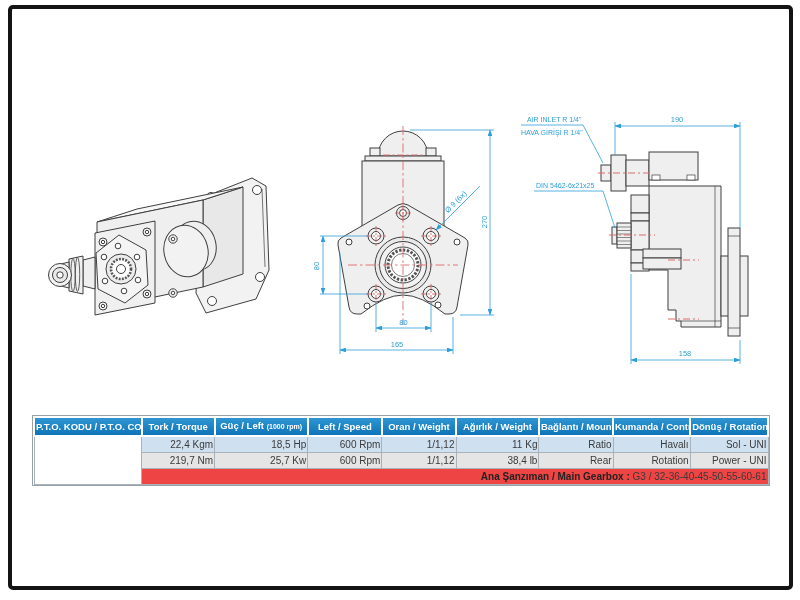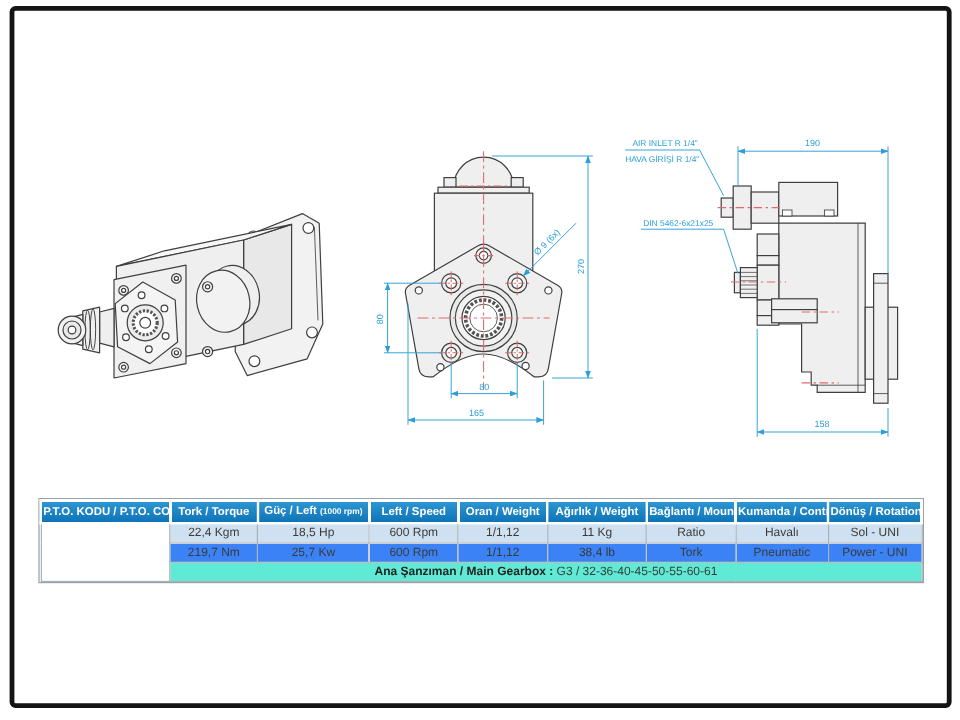--- a/index.html
+++ b/index.html
@@ -12,26 +12,26 @@
   #side-svg{left:503px;top:108px;}
   svg text{font-family:"Liberation Sans",sans-serif;}
   .dim-text{fill:#2d9fd6;font-size:7.5px;}
   .lbl-text{fill:#2d9fd6;font-size:7px;}
   
   .table-wrap{position:absolute;left:32px;top:415px;width:736px;border:1px solid #98a0a8;background:#fff;}
   table{border-collapse:collapse;width:100%;table-layout:fixed;}
   th{background:linear-gradient(#2f96d2,#0e74b8);color:#fff;font-weight:bold;font-size:9.5px;
      border:2px solid #fff;padding:3px 1px;line-height:10px;white-space:nowrap;overflow:hidden;}
   th .small{font-size:7px;font-weight:bold;}
-  td{border:1px solid #a9b2ba;font-size:10px;color:#3a3a3a;text-align:center;
+  td{border:1px solid #a9b2ba;font-size:10px;color:#3a3a3a;text-align:right;
      padding:1px;line-height:13px;white-space:nowrap;overflow:hidden;}
   .row-blue td{background:#cfe1f1;}
-  .row-white td{background:#3b82f6;}
+  .row-white td{background:#e5e5e5;}
   td.pto-cell{background:#ffffff;}
-  tr.footer-row td{background:#5eead4;font-size:10px;}
+  tr.footer-row td{background:#ef4444;font-size:10px;}
   tr.footer-row b{color:#222;}
 </style>
 </head>
 <body>
 
 <div class="page-frame"></div>
 
 <svg id="iso-svg" class="drawing" width="250" height="160" viewBox="0 0 250 160">
   <g stroke="#3f3f3f" stroke-width="1" stroke-linejoin="round">
 
@@ -263,22 +263,22 @@
         <td>Ratio</td>
         <td>Havalı</td>
         <td>Sol - UNI</td>
       </tr>
       <tr class="row-white">
         <td>219,7 Nm</td>
         <td>25,7 Kw</td>
         <td>600 Rpm</td>
         <td>1/1,12</td>
         <td>38,4 lb</td>
-        <td>Tork</td>
-        <td>Pneumatic</td>
+        <td>Rear</td>
+        <td>Rotation</td>
         <td>Power - UNI</td>
       </tr>
       <tr class="footer-row">
         <td colspan="8">
           <b>Ana Şanzıman / Main Gearbox :</b>
           <span>G3 / 32-36-40-45-50-55-60-61</span>
         </td>
       </tr>
     </tbody>
   </table>

